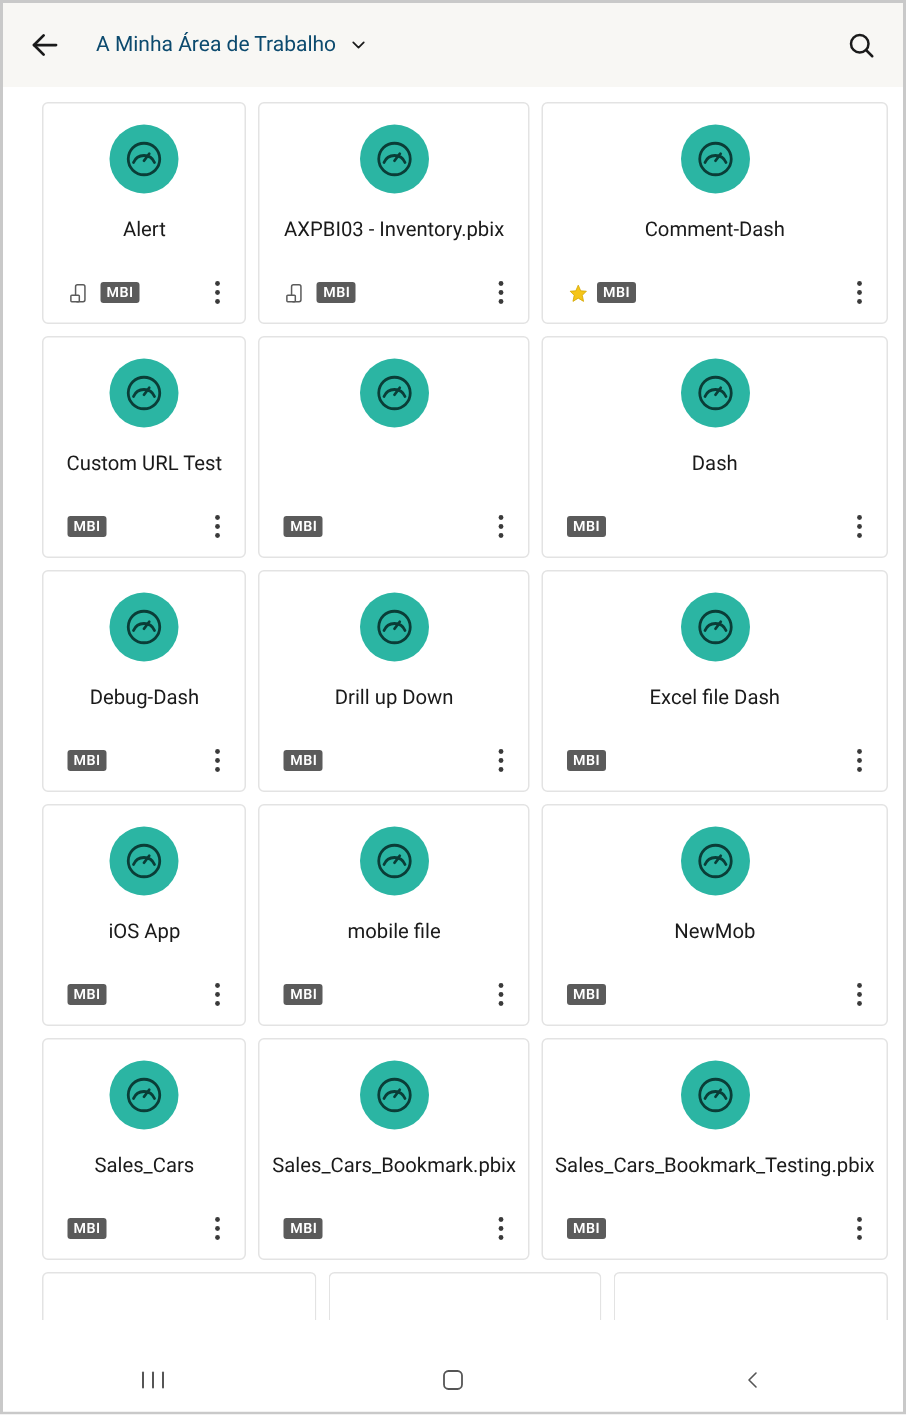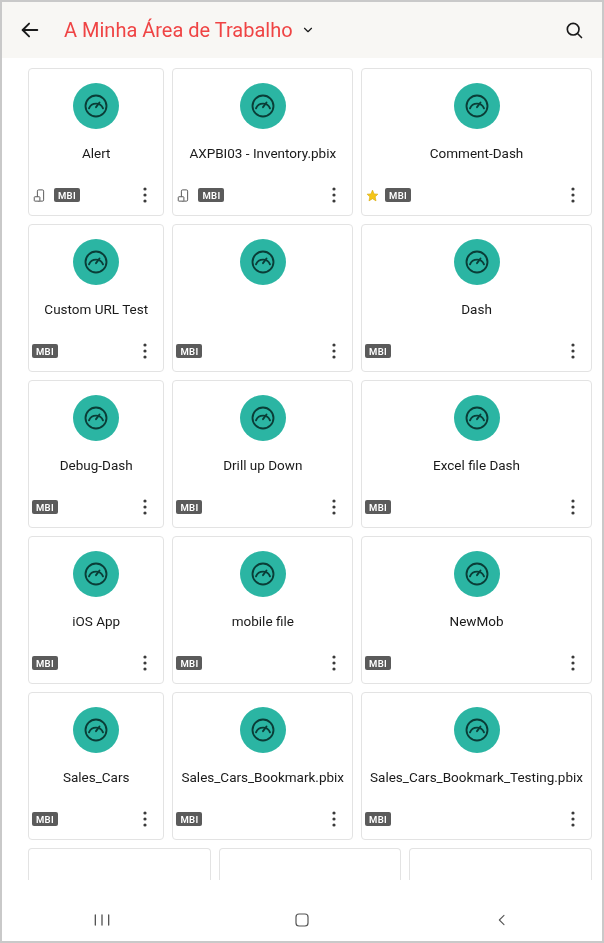--- a/index.html
+++ b/index.html
@@ -1,34 +1,34 @@
 <!DOCTYPE html>
 <html><head>
 <meta charset="utf-8">
 <style>
   * { box-sizing: border-box; margin: 0; padding: 0; }
   html, body { width: 604px; height: 943px; font-family: -apple-system, "Segoe UI", Roboto, Arial, sans-serif; background: #fff; }
   .frame { width: 604px; height: 943px; border: 2px solid #c9c9c9; display: flex; flex-direction: column; position: relative; background:#fff; }
   .topbar { height: 56px; background: #f8f7f4; display: flex; align-items: center; padding: 0 14px; }
   .back-btn { width: 28px; height: 28px; display:flex; align-items:center; justify-content:center; cursor:pointer; }
   .title-wrap { display:flex; align-items:center; margin-left: 20px; cursor:pointer; }
-  .title { font-size: 20px; color:#ef4444; font-weight: 400;}
+  .title { font-size: 14px; color:#0c4a6e; font-weight: 400;}
   .chev { margin-left: 8px; }
   .spacer { flex:1; }
   .search-btn { width:28px; height:28px; display:flex; align-items:center; justify-content:center; cursor:pointer; }
   .tabs { height: 50px; background: #f8f7f4; display:flex; justify-content:center; align-items:flex-end; }
   .tab { font-size: 13.5px; letter-spacing: 1px; padding: 0 16px 14px 16px; color:#8f8f8f; cursor:pointer; position:relative; }
   .tab.active { color:#1a1a1a; }
   .tab.active::after { content:""; position:absolute; left:4px; right:4px; bottom:0; height:3px; background:#1a1a1a; }
   .content { flex:1; overflow:hidden; background:#fff; padding: 10px 10px 0 10px; margin-left: 16px; }
   .grid { display:grid; grid-template-columns: repeat(3, 1fr); gap: 8px; }
   .card { border:1px solid #e3e3e3; border-radius:4px; height: 148px; position:relative; display:flex; flex-direction:column; align-items:center; padding-top: 14px; cursor:pointer; background:#fff; }
   .icon-circ { width:46px; height:46px; border-radius:50%; background:#2bb5a3; display:flex; align-items:center; justify-content:center; }
   .card-title { font-size: 13.5px; color:#1a1a1a; text-align:center; padding: 0 8px; margin-top: 16px; line-height:1.25; }
-  .card-footer { position:absolute; left:3px; right:8px; bottom:8px; display:flex; align-items:center; gap:6px; }
+  .card-footer { position:absolute; left:16px; right:8px; bottom:8px; display:flex; align-items:center; gap:6px; }
   .phone-icon { width:16px; height:16px; display:flex; align-items:center; justify-content:center; }
   .star-icon { width:14px; height:14px; display:flex; align-items:center; justify-content:center; }
   .mbi-badge { background:#5b5b5b; color:#fff; font-size:9.5px; font-weight:600; padding:1.5px 4px; border-radius:2px; letter-spacing:0.3px; }
   .more-btn { margin-left:auto; width:20px; height:24px; display:flex; align-items:center; justify-content:center; cursor:pointer; }
   .navbar { height: 42px; display:flex; align-items:center; justify-content:space-around; border-top: 0px solid #eee; background:#fff; }
   .nav-btn { width:60px; height:30px; display:flex; align-items:center; justify-content:center; cursor:pointer; color:#555; }
   .partial-row .card { height: 32px; overflow:hidden; border-bottom:none; border-bottom-left-radius:0; border-bottom-right-radius:0; padding-top:10px;}
 </style>
 </head>
 <body>

